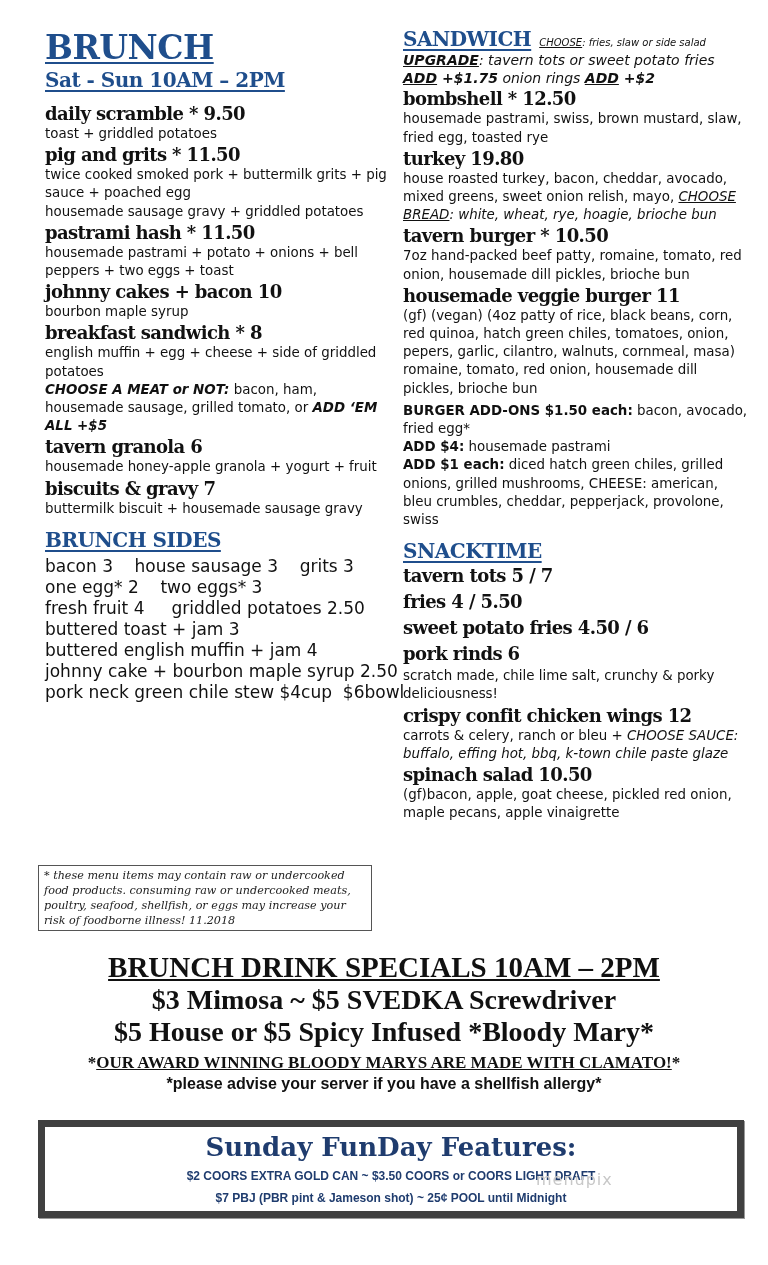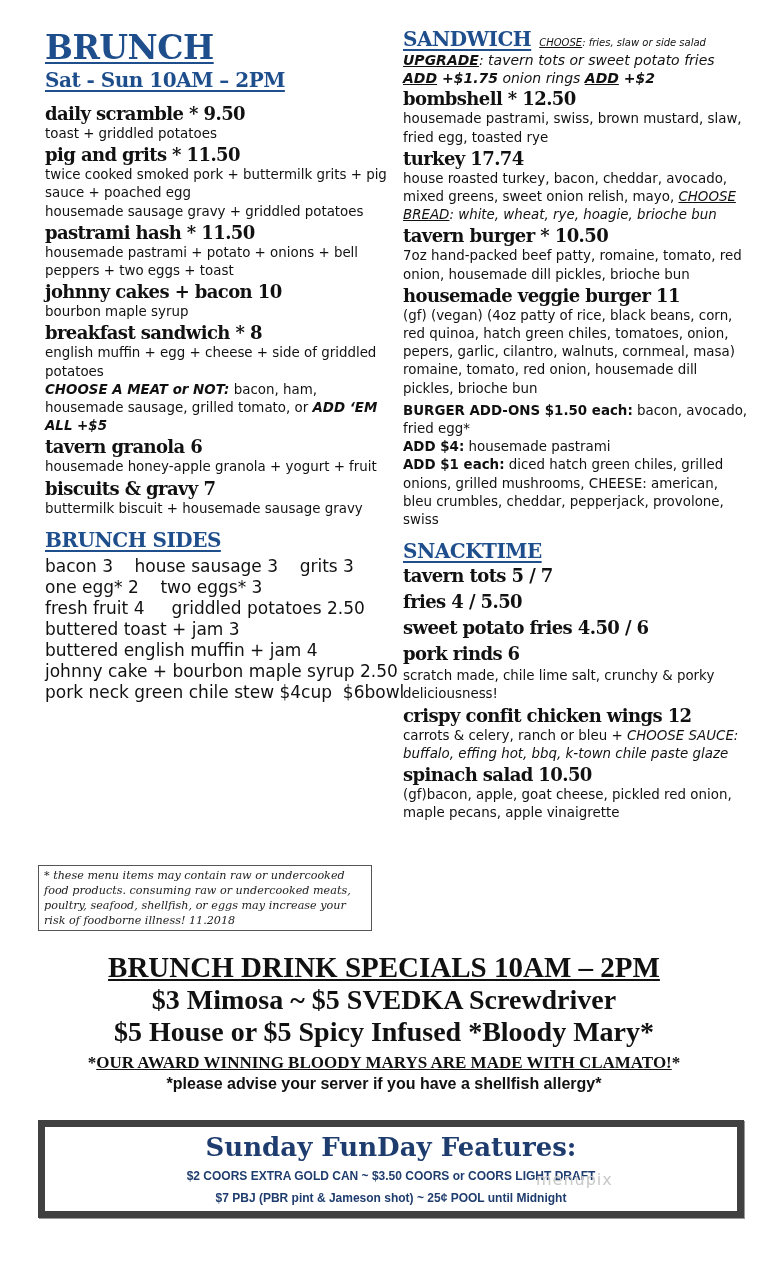--- a/index.html
+++ b/index.html
@@ -87,21 +87,21 @@
 <div id="right" class="col">
   <div style="margin-top:27px; white-space:nowrap">
     <span class="sec-title mid-title">SANDWICH</span>
     <span class="sans" style="font-size:10px; font-style:italic; margin-left:4px"><span class="u">CHOOSE</span><span>: fries, slaw or side salad</span></span>
   </div>
   <div class="desc" style="font-style:italic; font-size:14px"><b class="u">UPGRADE</b><span>: tavern tots or sweet potato fries </span><b class="u">ADD</b><b> +$1.75</b><span> onion rings </span><b class="u">ADD</b><b> +$2</b></div>
 
   <div class="item-name">bombshell * 12.50</div>
   <div class="desc">housemade pastrami, swiss, brown mustard, slaw, fried egg, toasted rye</div>
 
-  <div class="item-name">turkey 17.74</div>
+  <div class="item-name">turkey 19.80</div>
   <div class="desc"><span>house roasted turkey, bacon, cheddar, avocado, mixed greens, sweet onion relish, mayo, </span><i class="u">CHOOSE BREAD</i><i>: white, wheat, rye, hoagie, brioche bun</i></div>
 
   <div class="item-name">tavern burger * 10.50</div>
   <div class="desc">7oz hand-packed beef patty, romaine, tomato, red onion, housemade dill pickles, brioche bun</div>
 
   <div class="item-name">housemade veggie burger  11</div>
   <div class="desc">(gf) (vegan) (4oz patty of rice, black beans, corn, red quinoa, hatch green chiles, tomatoes, onion, pepers, garlic, cilantro, walnuts, cornmeal, masa) romaine, tomato, red onion, housemade dill pickles, brioche bun</div>
 
   <div style="margin-top:4px">
     <div class="desc it"><b>BURGER ADD-ONS $1.50 each:</b><span> bacon, avocado, fried egg*</span></div>

